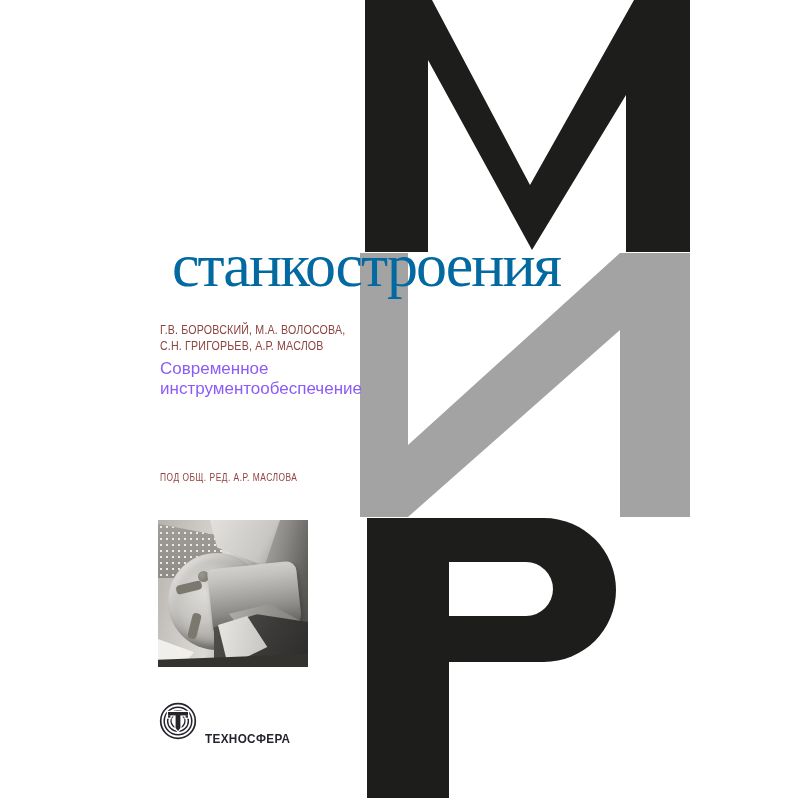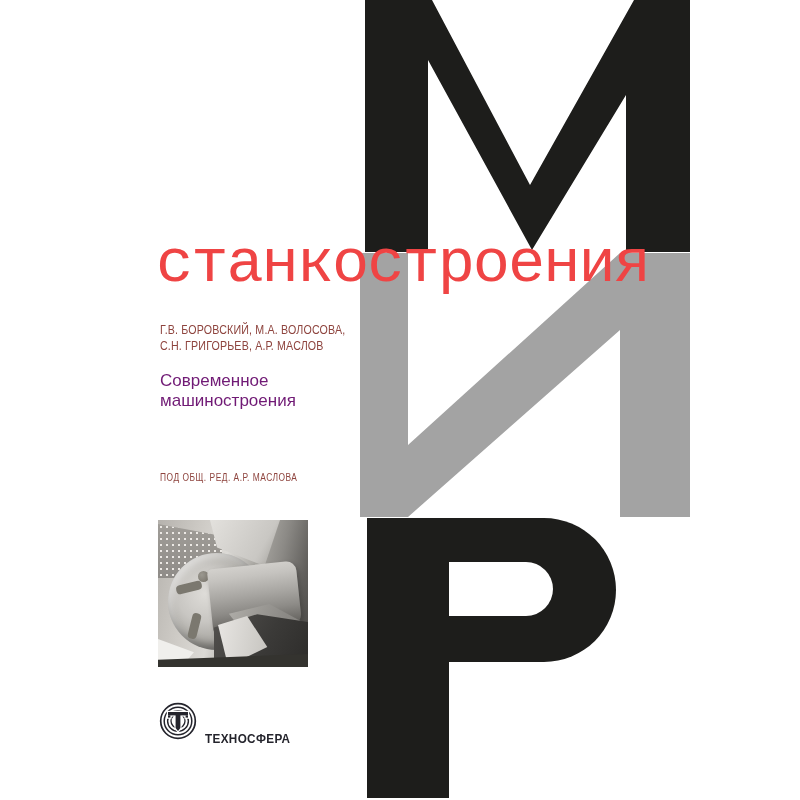--- a/index.html
+++ b/index.html
@@ -14,27 +14,27 @@
   #letter-m{position:absolute;inset:0;background:#1d1d1b;
     clip-path:polygon(365px 0,432px 0,530px 185px,634px 0,690px 0,690px 252px,
                       626px 252px,626px 95px,532px 250px,428px 60px,428px 252px,365px 252px);}
   #letter-r-stem{left:367px;top:518px;width:82px;height:280px;background:#1d1d1b;}
   #letter-r-bowl{left:367px;top:518px;width:249px;height:144px;background:#1d1d1b;
                  border-radius:0 72px 72px 0;}
   #letter-r-counter{left:449px;top:562px;width:104px;height:54px;background:#ffffff;
                     border-radius:0 27px 27px 0;}
 
   
-  #series-word{left:156px;top:234px;font-family:Liberation Mono, monospace;
-    font-size:62px;line-height:1;letter-spacing:-2px;color:#ef4444;white-space:nowrap;z-index:5;}
+  #series-word{left:172px;top:234px;font-family:Liberation Serif, serif;
+    font-size:62px;line-height:1;letter-spacing:-2px;color:#0369a1;white-space:nowrap;z-index:5;}
 
   
   #authors{left:160px;top:322px;font-size:13px;line-height:15.5px;letter-spacing:.2px;
     color:#8e443e;transform:scaleX(.82);transform-origin:0 0;white-space:nowrap;z-index:6;}
-  #title-block{left:160px;top:371px;font-size:17px;line-height:20px;color:#701a75;
+  #title-block{left:160px;top:359px;font-size:17px;line-height:20px;color:#8b5cf6;
     white-space:nowrap;z-index:6;}
   #editor-line{left:160px;top:472px;font-size:10px;line-height:1.2;letter-spacing:.6px;
     color:#8e443e;transform:scaleX(.84);transform-origin:0 0;white-space:nowrap;z-index:6;}
 
   
   #photo{left:158px;top:520px;width:150px;height:147px;overflow:hidden;z-index:4;}
   #photo .ph-bg{position:absolute;inset:0;
     background:linear-gradient(103deg,#b5b2ad 0%,#cfccc7 26%,#dcdad6 42%,#aaa8a3 58%,
                #8b8985 72%,#605e5b 87%,#474543 100%);}
   #photo .ph-topleft{position:absolute;left:0;top:4px;width:64px;height:54px;
@@ -94,21 +94,21 @@
 
   <div id="series-word" class="abs">станкостроения</div>
 
   <div id="authors" class="abs">
     <div>Г.В. БОРОВСКИЙ, М.А. ВОЛОСОВА,</div>
     <div>С.Н. ГРИГОРЬЕВ, А.Р. МАСЛОВ</div>
   </div>
 
   <div id="title-block" class="abs">
     <div>Современное</div>
-    <div>машиностроения</div>
+    <div>инструментообеспечение</div>
   </div>
 
   <div id="editor-line" class="abs">ПОД ОБЩ. РЕД. А.Р. МАСЛОВА</div>
 
   <div id="photo" class="abs">
     <div class="ph-bg"></div>
     <div class="ph-topleft"></div>
     <div class="ph-highlight"></div>
     <div class="ph-chuck">
       <div class="ph-slot1"></div>

